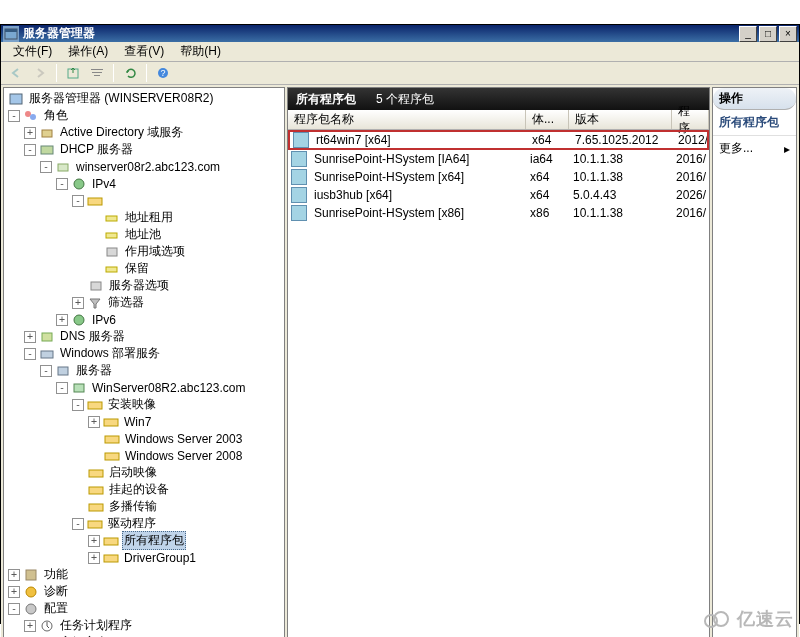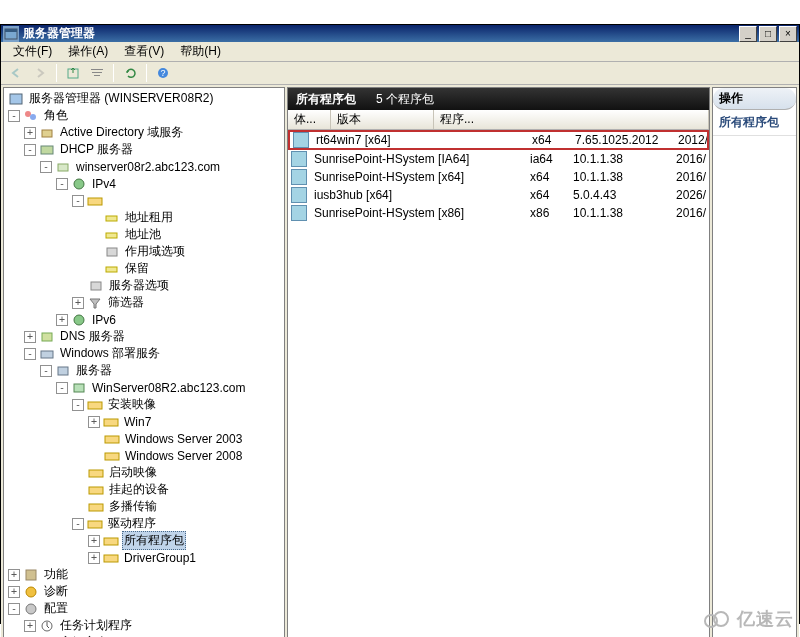--- a/index.html
+++ b/index.html
@@ -530,20 +530,21 @@
         <div class="sbtn">►</div>
       </div>
     </div>
 
     <div class="listpane">
       <div class="listheader">
         <span style="font-weight:bold;">所有程序包</span>
         <span>5 个程序包</span>
       </div>
       <div class="colheaders">
+        <div class="colh" style="width:238px">程序包名称</div>
         <div class="colh" style="width:43px">体...</div>
         <div class="colh" style="width:103px">版本</div>
         <div class="colh" style="flex:1">程序...</div>
       </div>
       <div class="listbody" id="listbody">
           <div class="lrow hl">
             <span class="lico"></span>
             <div class="lcell" style="width:216px">rt64win7 [x64]</div>
             <div class="lcell" style="width:43px">x64</div>
             <div class="lcell" style="width:103px">7.65.1025.2012</div>
@@ -583,20 +584,24 @@
         <div class="strack">
             <div class="sthumb" style="left:0; width:55%"></div>
           </div>
         <div class="sbtn">►</div>
       </div>
     </div>
 
     <div class="actionpane">
       <div class="aphead">操作</div>
       <div class="apsection">所有程序包</div>
+      <div class="apitem">
+        <span>更多...</span>
+        <span style="margin-left:auto;">▸</span>
+      </div>
     </div>
 
   </div>
 </div>
 
 <div class="watermark">
   <svg width="30" height="20" viewBox="0 0 30 20">
       <circle cx="8" cy="12" r="6" fill="none" stroke="#b8b8b8" stroke-width="2"></circle>
       <circle cx="18" cy="10" r="7" fill="none" stroke="#b8b8b8" stroke-width="2"></circle>
     </svg>

